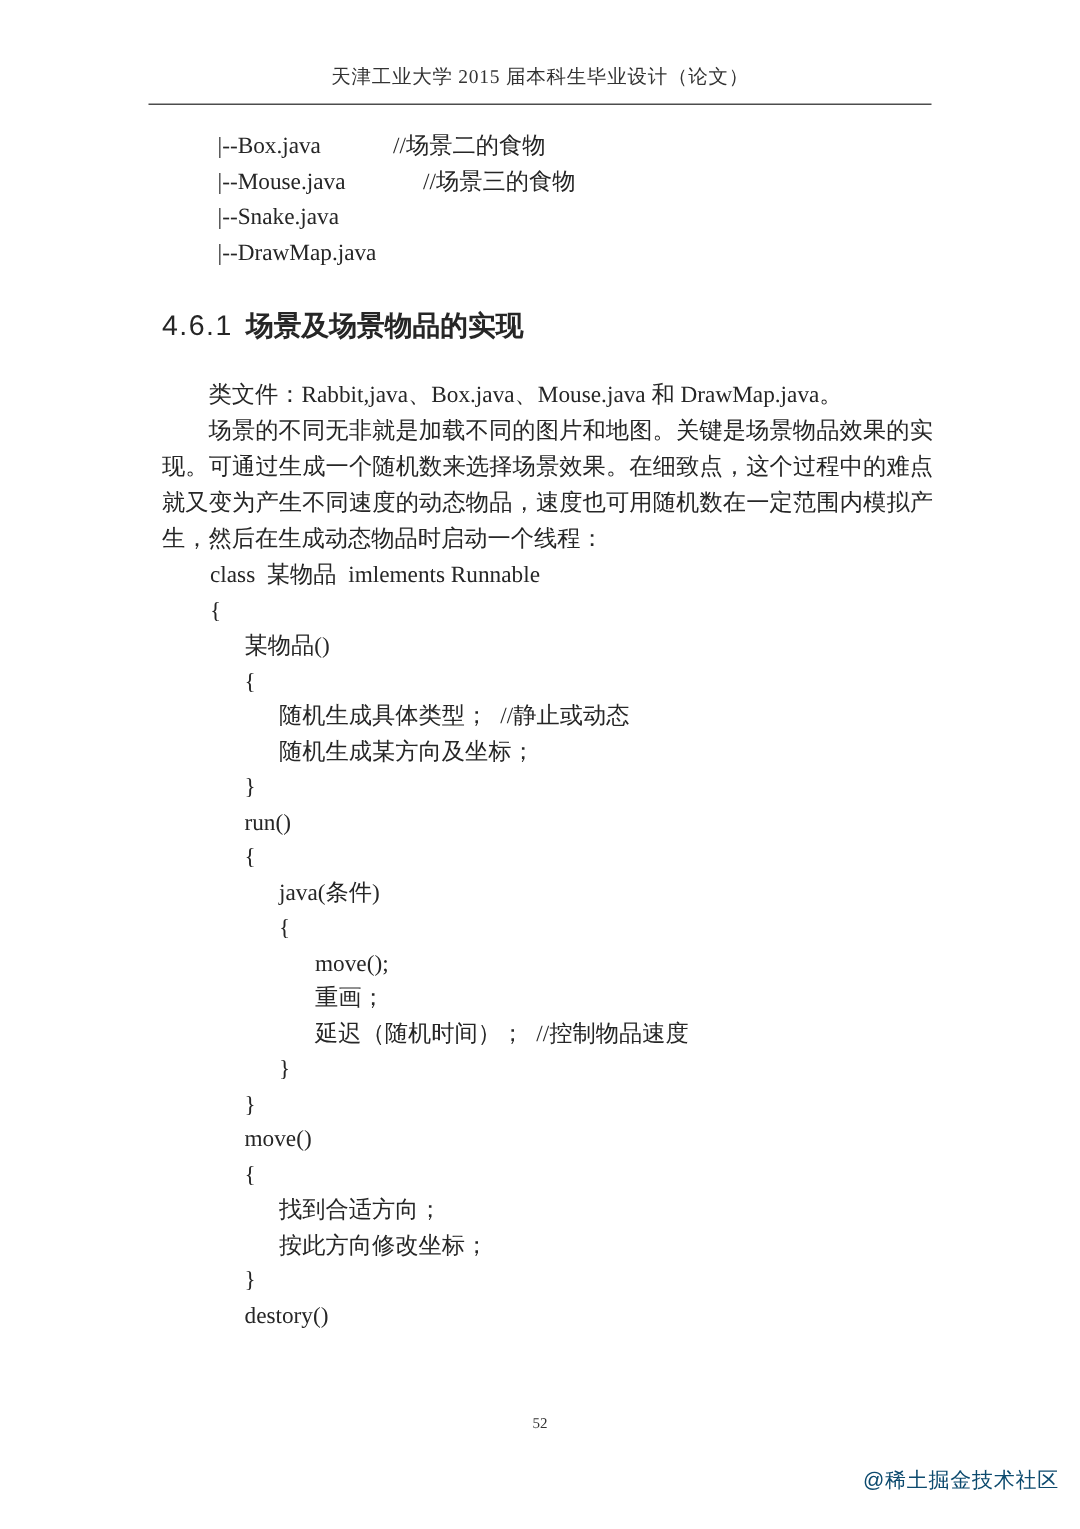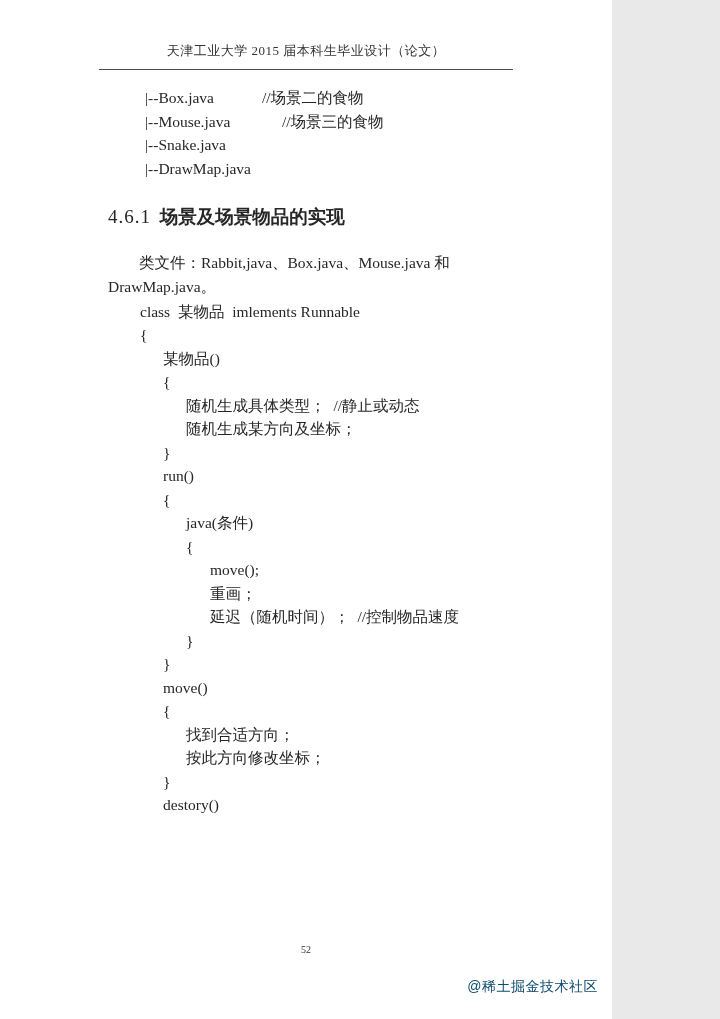--- a/index.html
+++ b/index.html
@@ -1,18 +1,18 @@
 <!DOCTYPE html>
 <html><head>
 <meta charset="utf-8">
 <style>
   html, body { margin: 0; padding: 0; background: #e9e9e9; }
   .page {
     position: relative;
-    width: 612px;
+    width: 720px;
     height: 1019px;
     background: #ffffff;
     font-family: "Liberation Serif", "DejaVu Serif", serif;
     color: #262626;
     overflow: hidden;
   }
 
   
   .header {
     position: absolute;
@@ -43,21 +43,21 @@
   .tree-line:nth-child(1) .tree-name { min-width: 117px; }
   .tree-line:nth-child(2) .tree-name { min-width: 137px; }
 
   
   .section-heading {
     margin: 24px 0 0 0;
     line-height: 25px;
     font-size: 19px;
     font-weight: normal;
   }
-  .sec-num { font-family: Liberation Serif, serif; letter-spacing: 1px; }
+  .sec-num { font-family: Liberation Sans, sans-serif; letter-spacing: 1px; }
   .sec-title {
     font-family: "Liberation Sans", "DejaVu Sans", sans-serif;
     font-weight: bold;
     font-size: 18.5px;
     margin-left: 4px;
   }
 
   
   .para { margin: 0; line-height: 23.8px; }
   .para-first { margin-top: 22px; text-indent: 2em; }
@@ -110,20 +110,21 @@
         <div class="tree-line"><span class="tree-name">|--DrawMap.java</span></div>
       </div>
 
     <h3 class="section-heading">
       <span class="sec-num">4.6.1</span>
       <span class="sec-title">场景及场景物品的实现</span>
     </h3>
 
     <p class="para para-first">类文件：Rabbit,java、Box.java、Mouse.java 和 DrawMap.java。</p>
 
+    <p class="para para-body">场景的不同无非就是加载不同的图片和地图。关键是场景物品效果的实现。可通过生成一个随机数来选择场景效果。在细致点，这个过程中的难点就又变为产生不同速度的动态物品，速度也可用随机数在一定范围内模拟产生，然后在生成动态物品时启动一个线程：</p>
 
     <div class="code-block">
         <div class="code-line indent-0"><span>class  某物品  imlements Runnable</span></div>
         <div class="code-line indent-0"><span>{</span></div>
         <div class="code-line indent-1"><span>某物品()</span></div>
         <div class="code-line indent-1"><span>{</span></div>
         <div class="code-line indent-2"><span>随机生成具体类型；</span><span class="code-comment">//静止或动态</span></div>
         <div class="code-line indent-2"><span>随机生成某方向及坐标；</span></div>
         <div class="code-line indent-1"><span>}</span></div>
         <div class="code-line indent-1"><span>run()</span></div>

